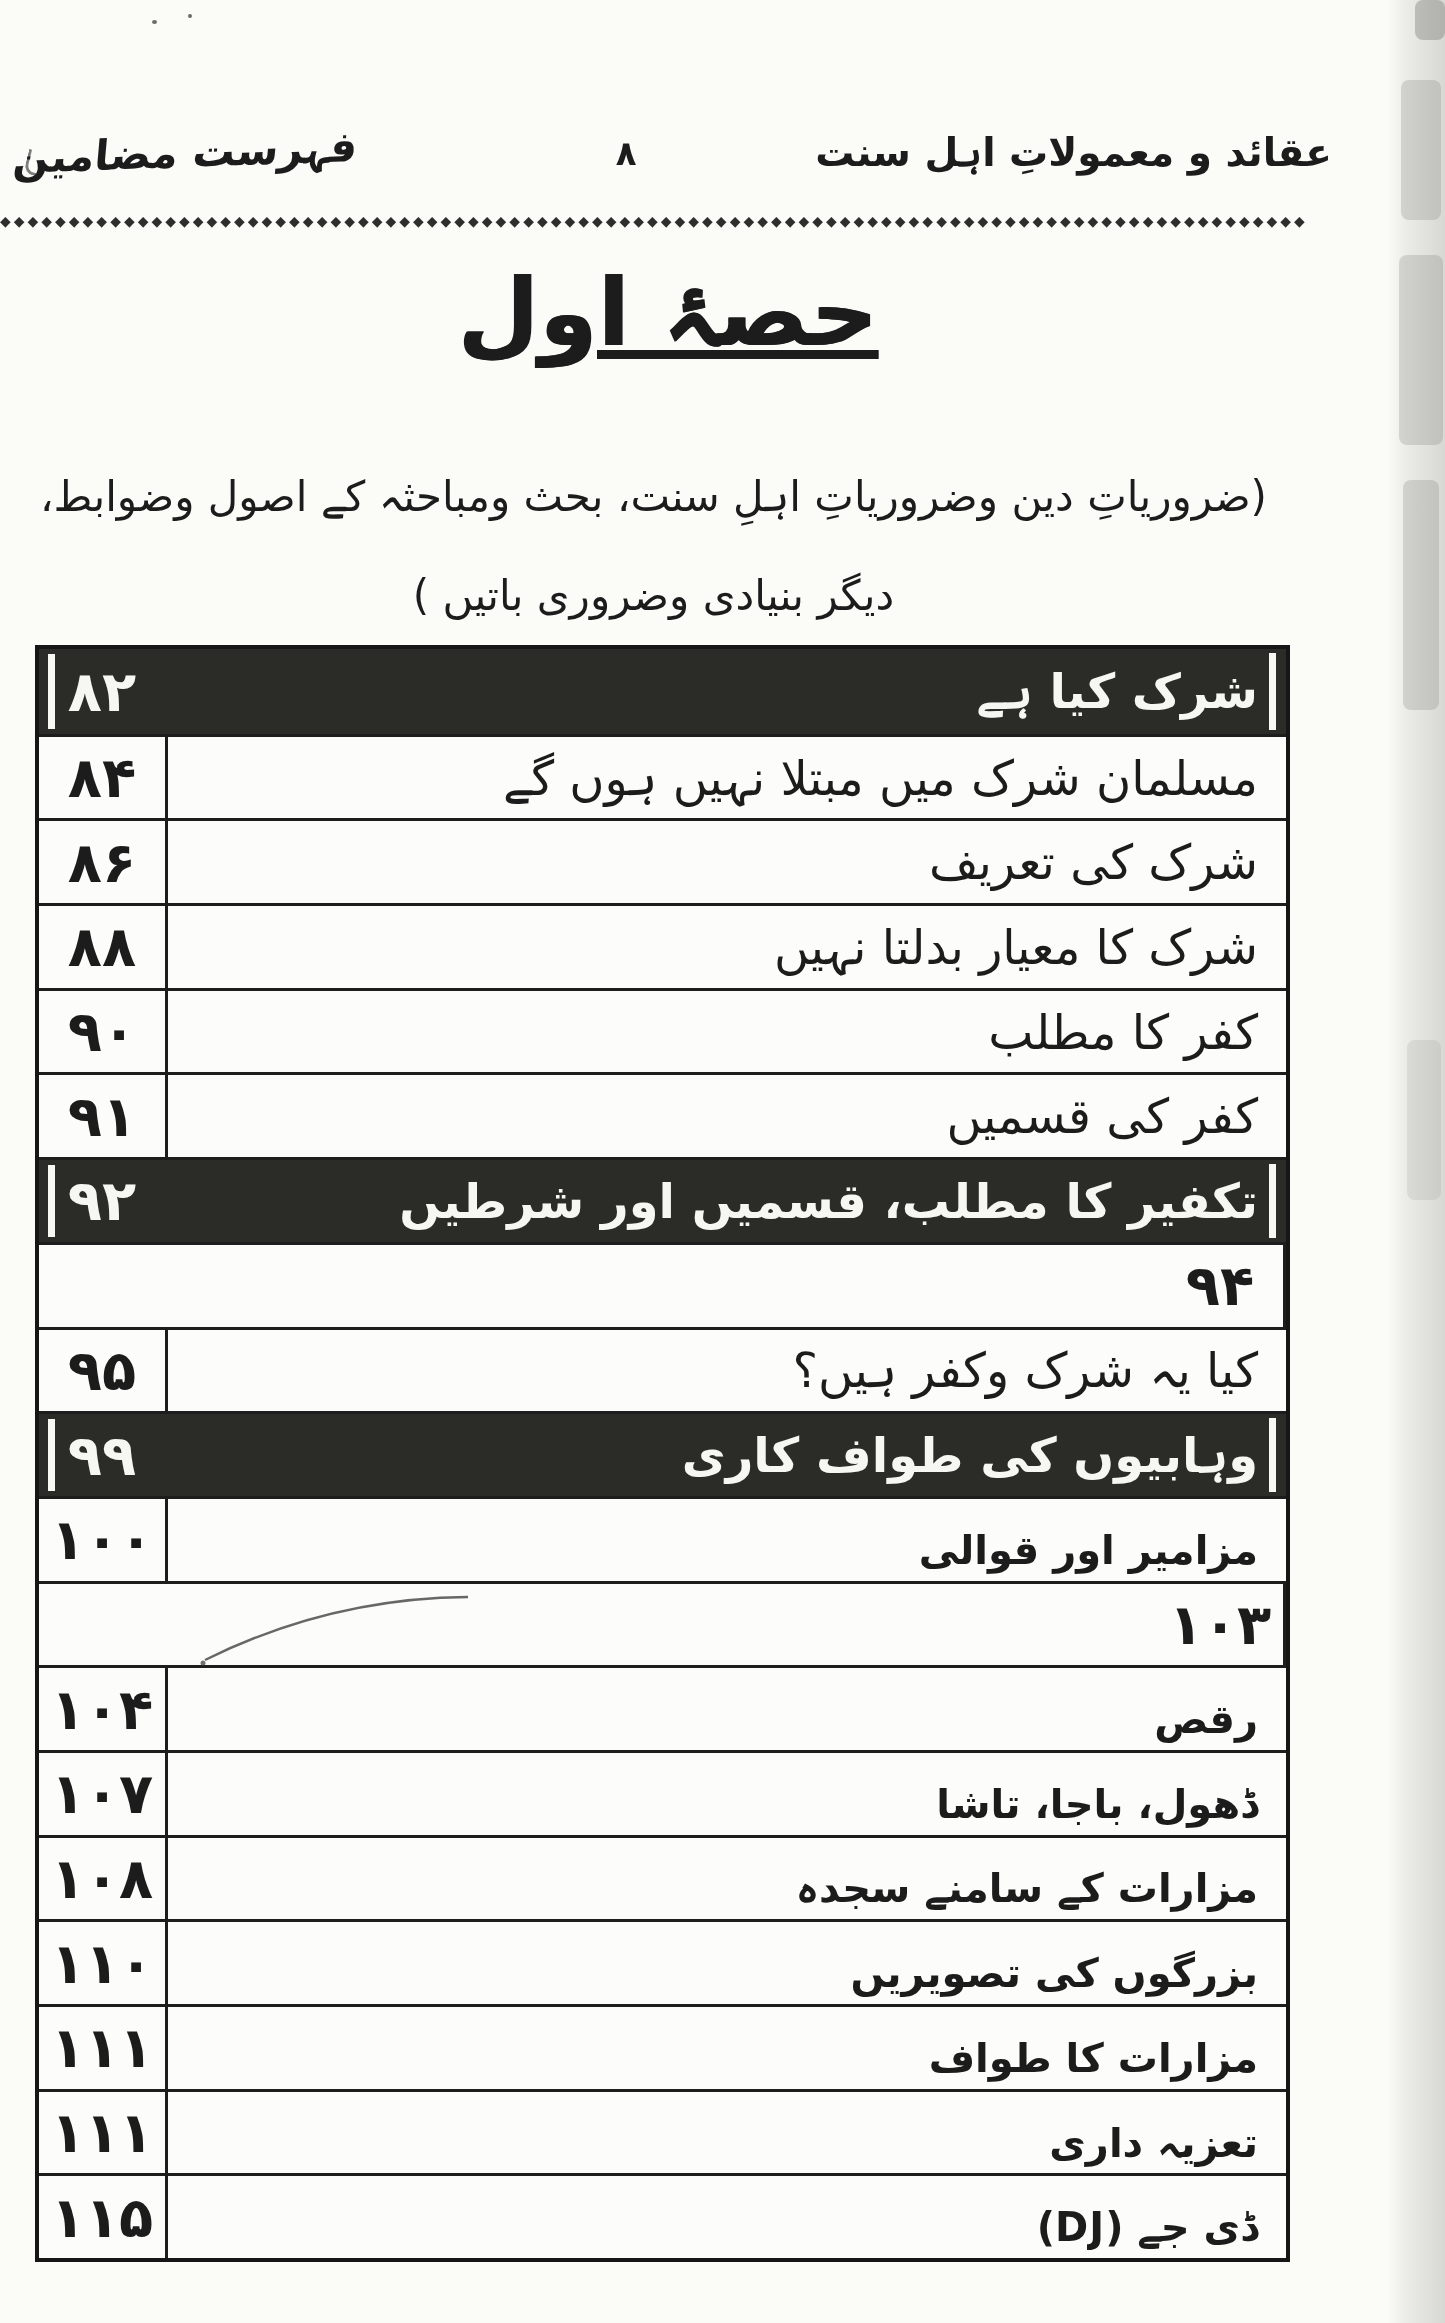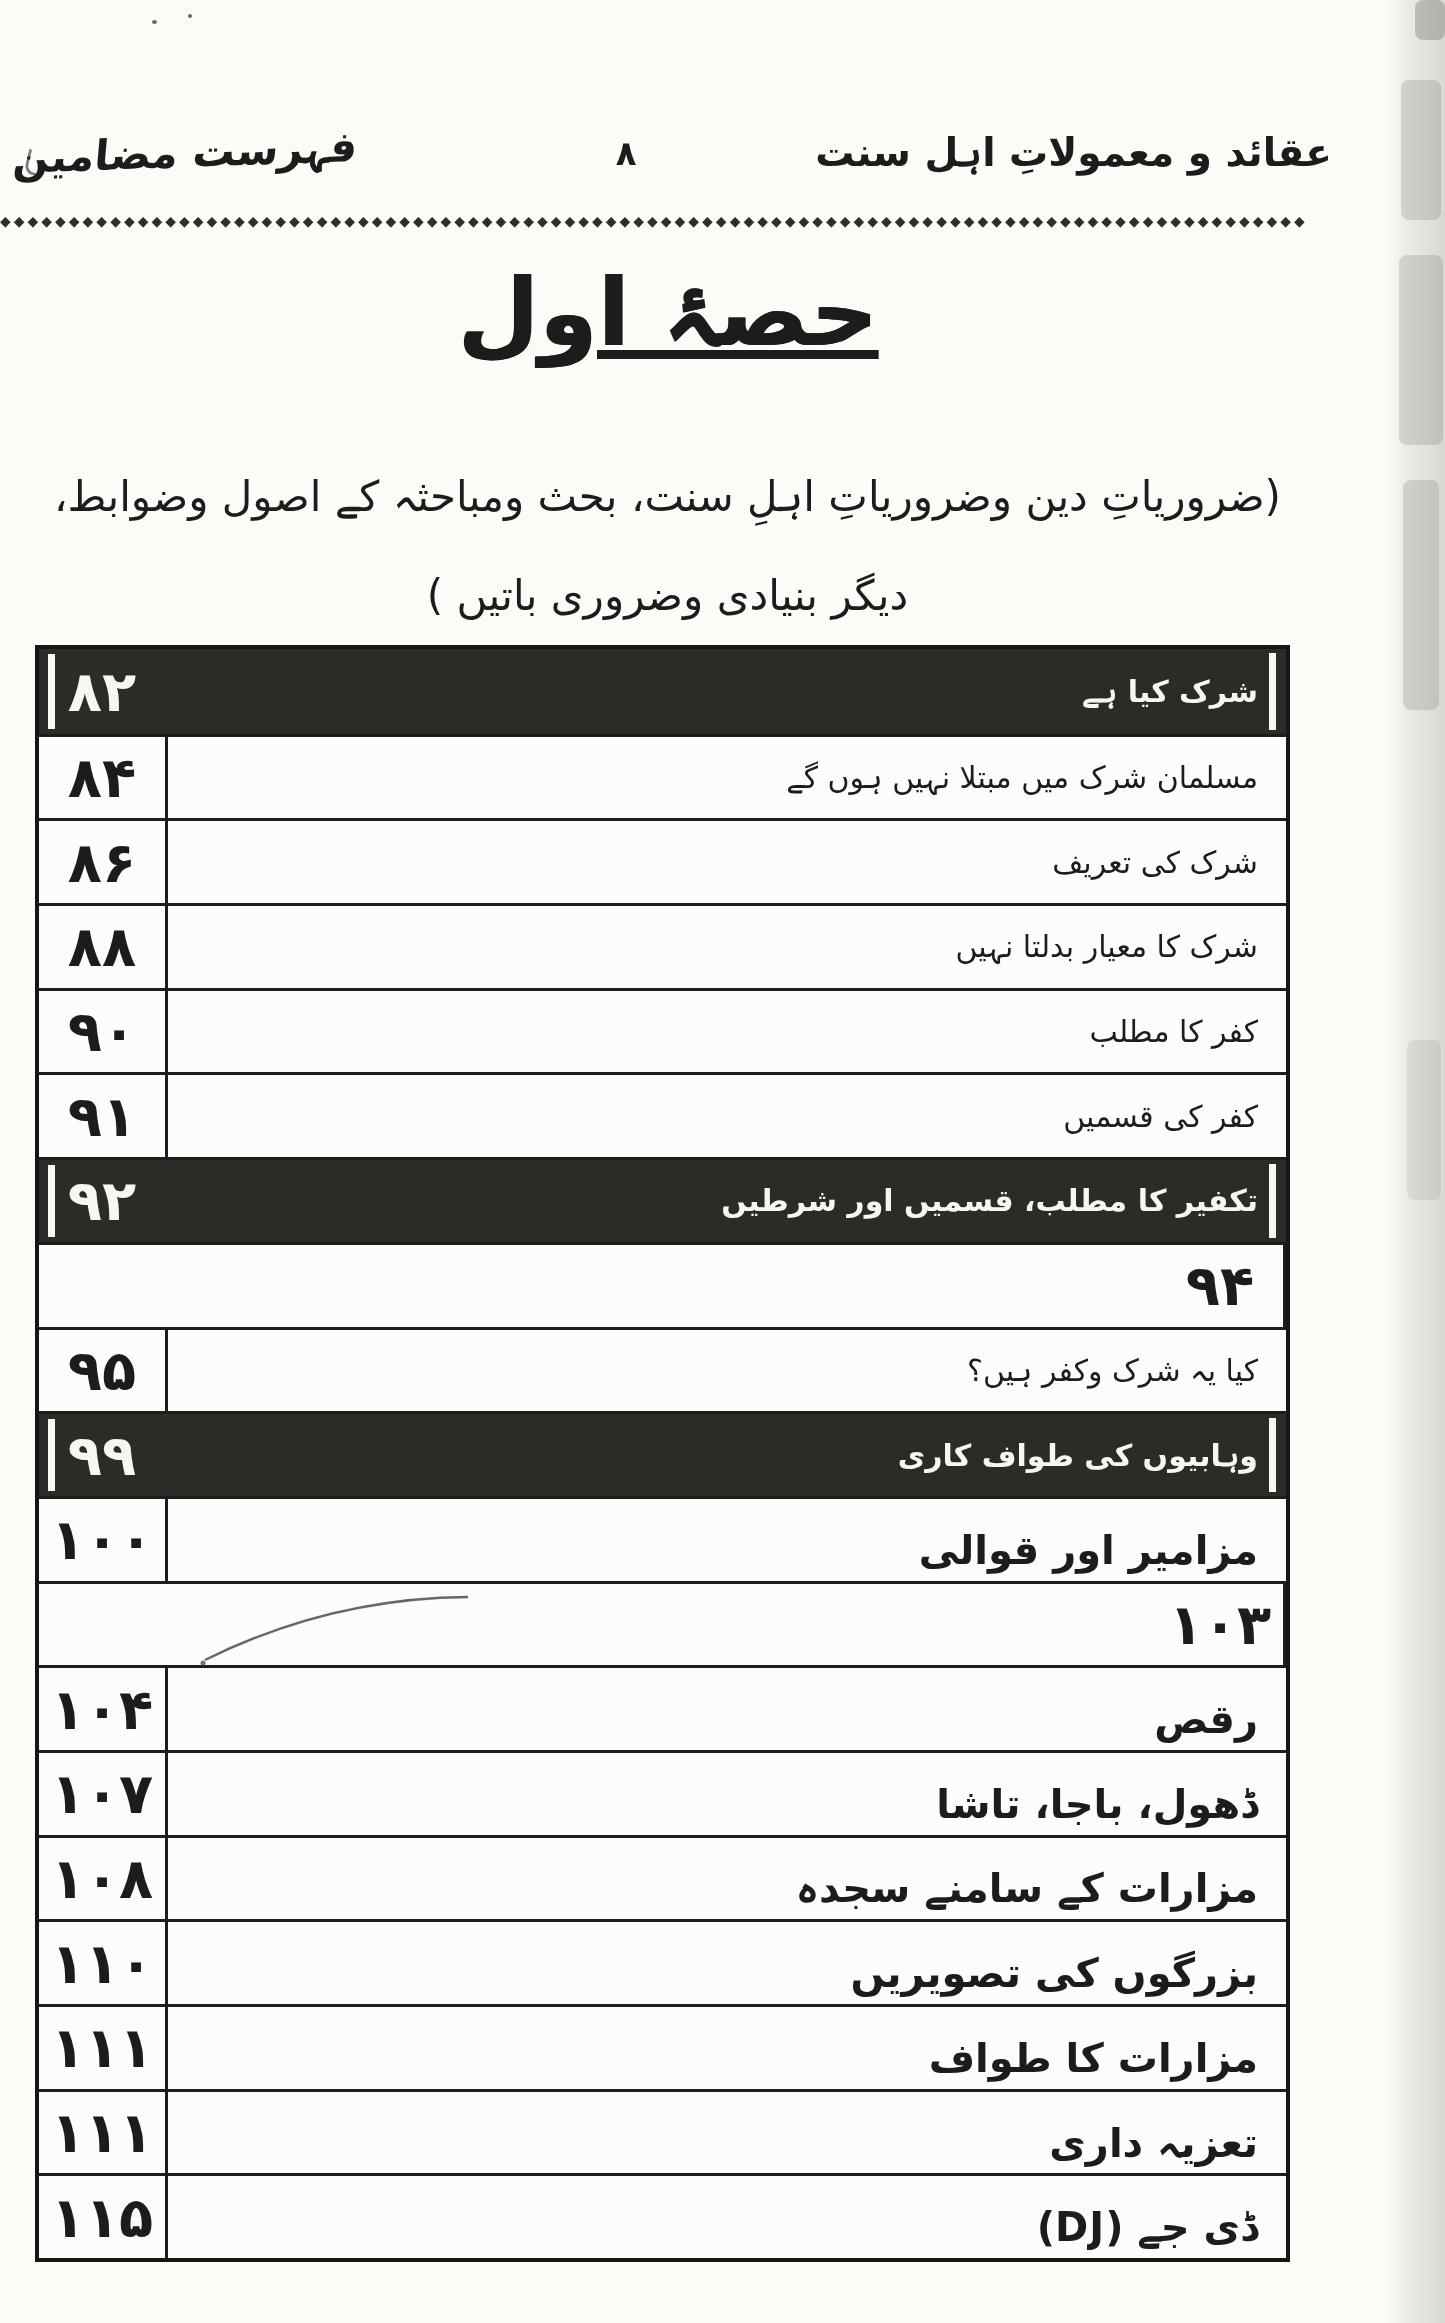--- a/index.html
+++ b/index.html
@@ -49,39 +49,39 @@
 
   
   .main-title{
     position:absolute;top:258px;left:25px;width:1285px;
     text-align:center;direction:rtl;
     font-size:94px;font-weight:bold;
     text-shadow:1px 0 0 #1c1c1c;
     text-decoration:underline;
   }
   .subtitle{
-    position:absolute;top:448px;left:25px;width:1285px;
+    position:absolute;top:448px;left:11px;width:1285px;
     text-align:center;direction:rtl;
     font-size:42px;line-height:2.35;font-weight:500;
   }
 
   
   .toc-table{
     position:absolute;top:645px;left:35px;width:1247px;
     border:4px solid #161616;
     background:#fcfcfa;
   }
   .toc-row{
     position:relative;display:flex;direction:rtl;
     height:84.7px;box-sizing:border-box;align-items:stretch;
   }
   .toc-row + .toc-row{border-top:3px solid #1d1d1d;}
   .title-cell{
     flex:1;display:flex;align-items:center;justify-content:flex-start;
-    padding:0 28px 0 10px;font-size:30px;overflow:hidden;white-space:nowrap;
+    padding:0 28px 0 10px;font-size:48px;overflow:hidden;white-space:nowrap;
   }
   .num-cell{
     width:126px;flex:none;display:flex;align-items:center;justify-content:center;
     border-left:none;border-right:3px solid #1d1d1d; 
     font-size:56px;font-weight:bold;
   }
   .entry .title-cell{font-weight:500;}
   .entry-bold .title-cell{font-weight:bold;font-size:40px;letter-spacing:1px;margin-top:20px;}
 
   

